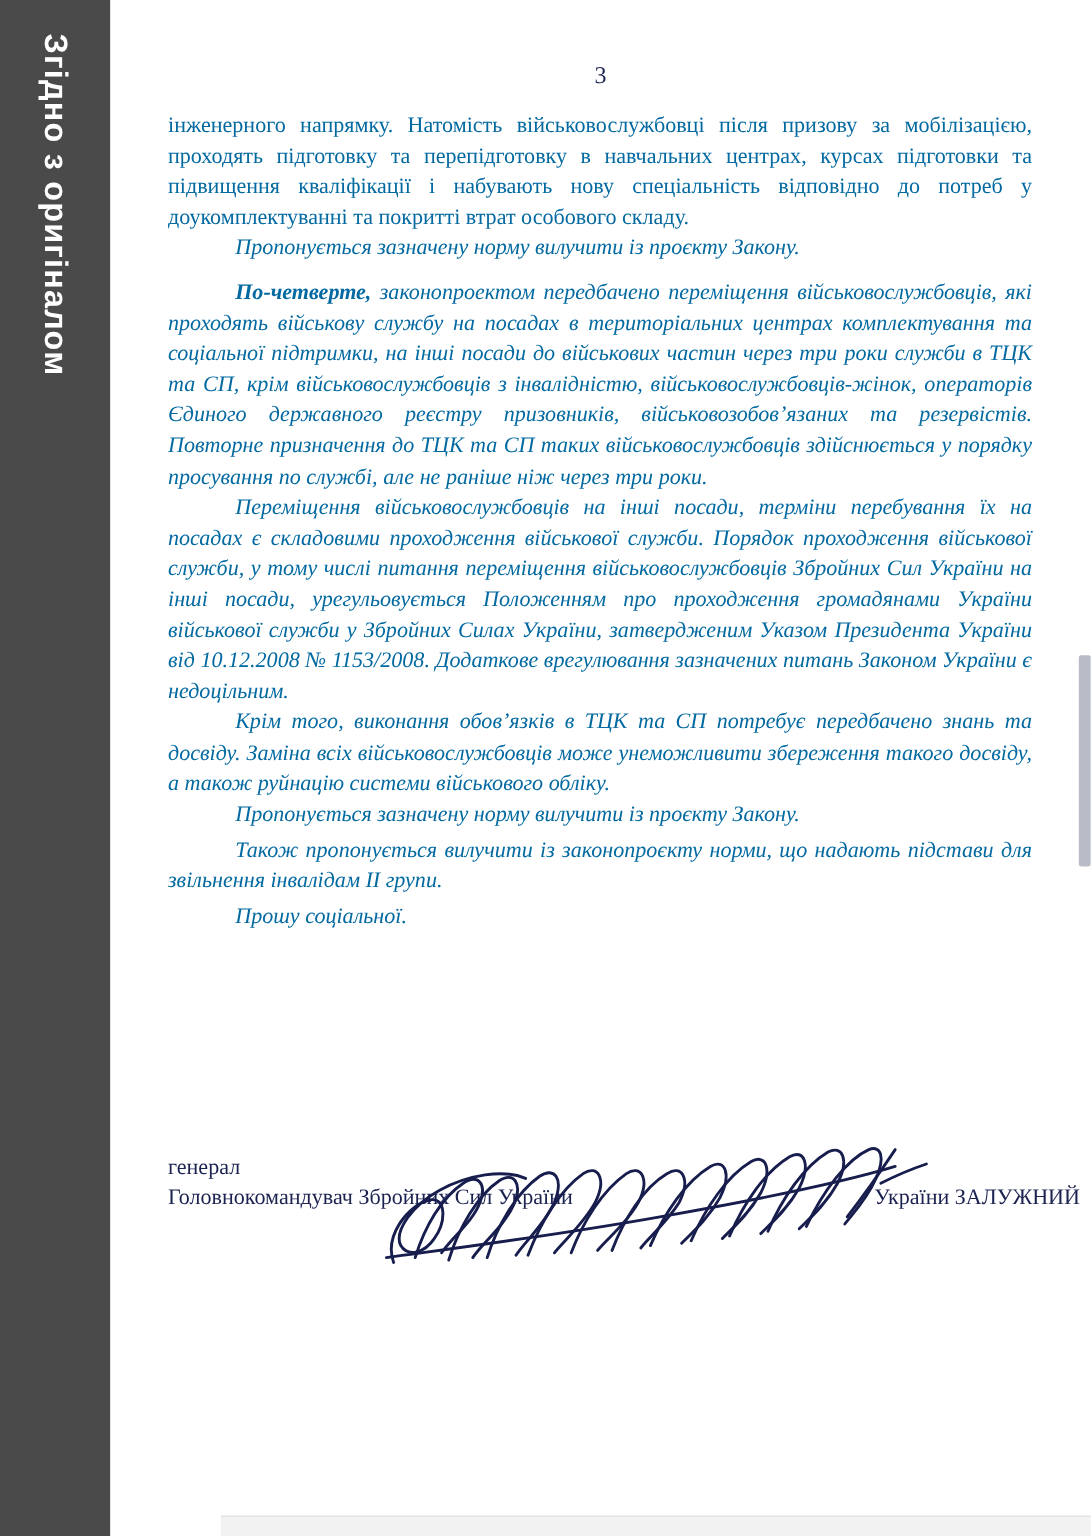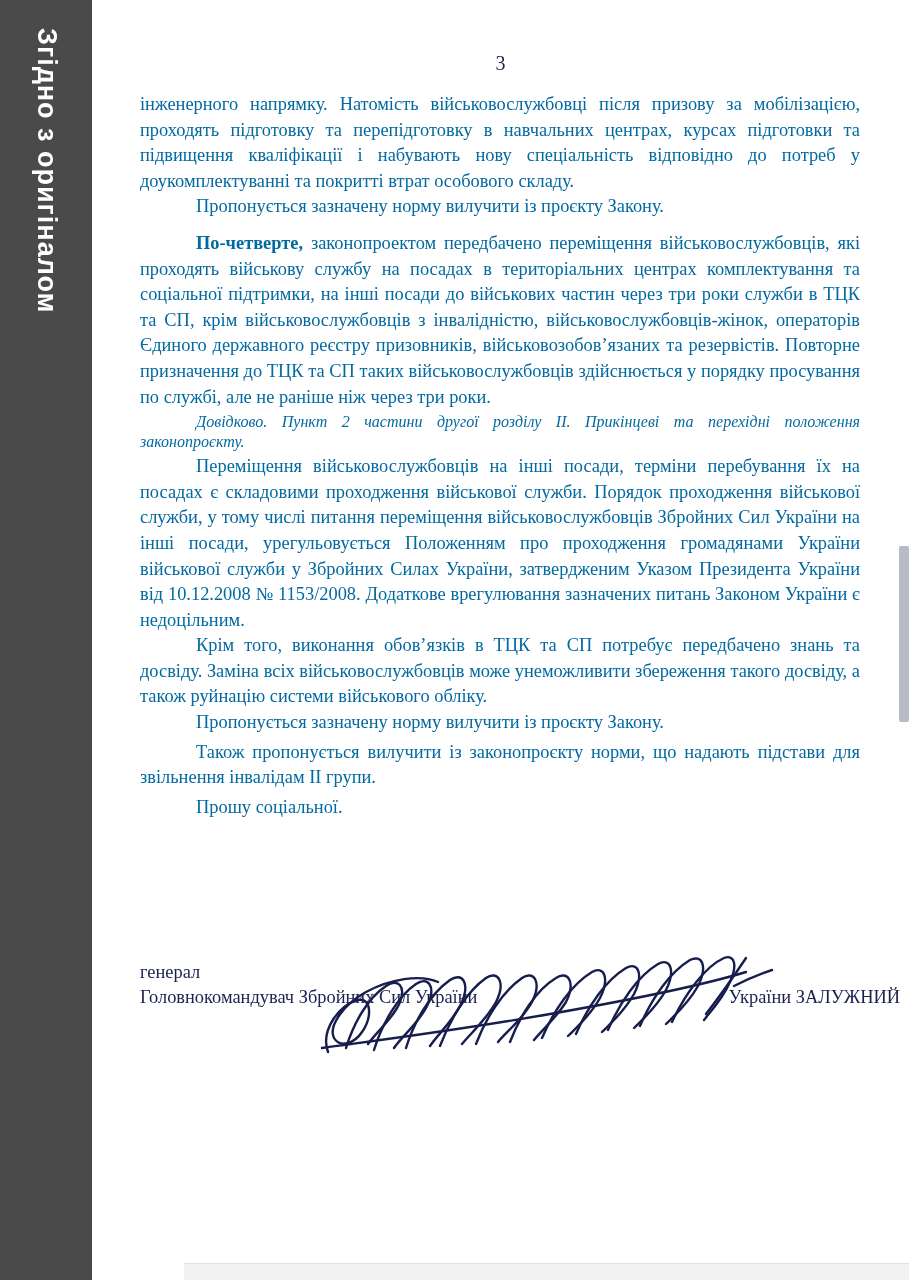--- a/index.html
+++ b/index.html
@@ -70,20 +70,21 @@
     color: #0369a1;
   }
 
   .body-text p {
     margin: 0;
     text-align: justify;
     text-justify: inter-word;
   }
   .body-text p.indent {
     text-indent: 56px;
+    font-style: italic;
   }
   .body-text p.gap {
     margin-top: 11px;
   }
   .body-text p.gap-lg {
     margin-top: 4px;
   }
   .bold {
     font-weight: bold;
     margin-top: 20px;
@@ -158,21 +159,20 @@
   <div class="page-number">3</div>
 
   <div class="body-text">
 
     <p class="">інженерного напрямку. Натомість військовослужбовці після призову за мобілізацією, проходять підготовку та перепідготовку в навчальних центрах, курсах підготовки та підвищення кваліфікації і набувають нову спеціальність відповідно до потреб у доукомплектуванні та покритті втрат особового складу.</p>
 
     <p class="indent">Пропонується зазначену норму вилучити із проєкту Закону.</p>
 
     <p class="indent gap"><span class="bold">По-четверте,</span><span> законопроектом передбачено переміщення військовослужбовців, які проходять військову службу на посадах в територіальних центрах комплектування та соціальної підтримки, на інші посади до військових частин через три роки служби в ТЦК та СП, крім військовослужбовців з інвалідністю, військовослужбовців-жінок, операторів Єдиного державного реєстру призовників, військовозобов’язаних та резервістів. Повторне призначення до ТЦК та СП таких військовослужбовців здійснюється у порядку просування по службі, але не раніше ніж через три роки.</span></p>
 
-    <p class="note">Довідково. Пункт 2 частини другої розділу ІІ. Прикінцеві та перехідні положення законопроєкту.</p>
 
     <p class="indent">Переміщення військовослужбовців на інші посади, терміни перебування їх на посадах є складовими проходження військової служби. Порядок проходження військової служби, у тому числі питання переміщення військовослужбовців Збройних Сил України на інші посади, урегульовується Положенням про проходження громадянами України військової служби у Збройних Силах України, затвердженим Указом Президента України від 10.12.2008 № 1153/2008. Додаткове врегулювання зазначених питань Законом України є недоцільним.</p>
 
     <p class="indent">Крім того, виконання обов’язків в ТЦК та СП потребує передбачено знань та досвіду. Заміна всіх військовослужбовців може унеможливити збереження такого досвіду, а також руйнацію системи військового обліку.</p>
 
     <p class="indent">Пропонується зазначену норму вилучити із проєкту Закону.</p>
 
     <p class="indent gap-lg">Також пропонується вилучити із законопроєкту норми, що надають підстави для звільнення інвалідам ІІ групи.</p>
 
 

